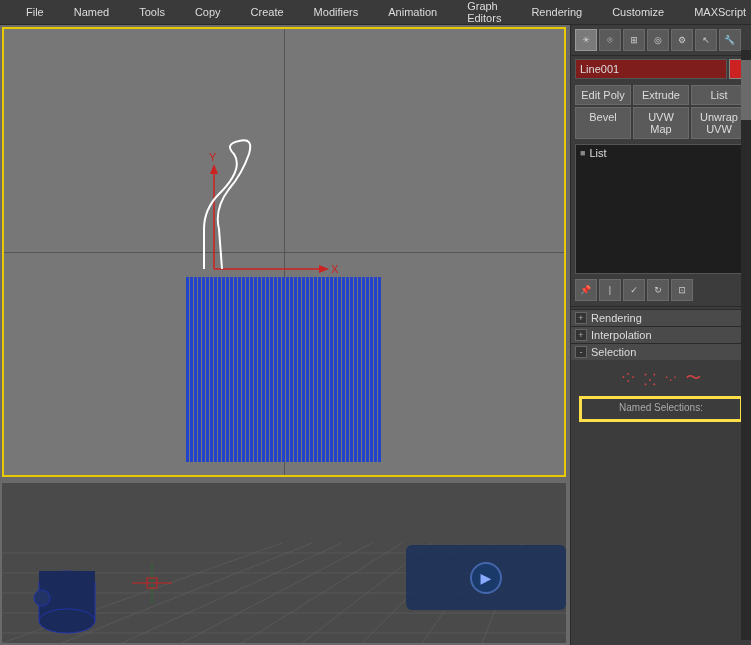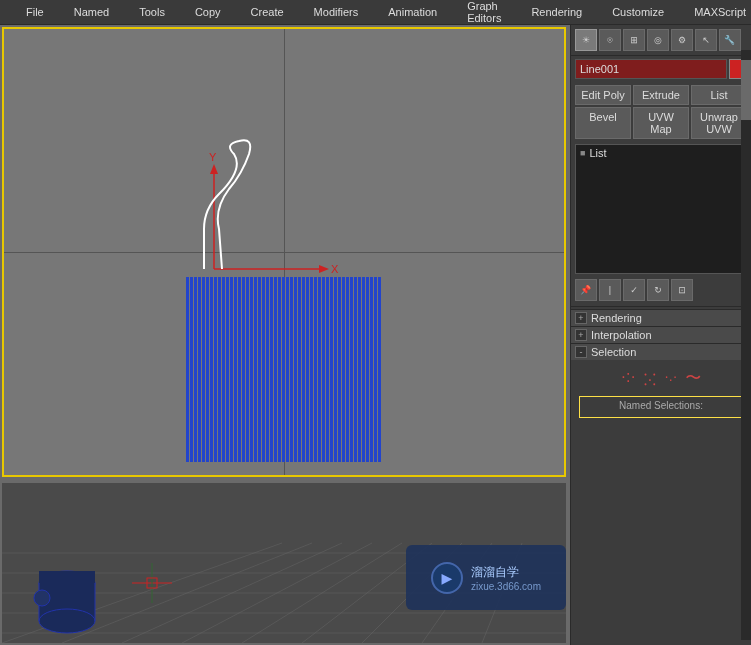--- a/index.html
+++ b/index.html
@@ -270,21 +270,21 @@
     }
 
     .vertex-icon {
       font-size: 14px;
       cursor: pointer;
       color: #cc4444;
     }
 
     
     .named-selections {
-      border: 1px solid #fde047;
+      border: 3px solid #fde047;
       margin: 2px 4px;
       padding: 3px;
     }
 
     .named-sel-label {
       font-size: 10px;
       color: #aaa;
       text-align: center;
       margin-bottom: 3px;
     }
@@ -608,17 +608,13 @@
   <div class="panel-scrollbar">
     <div class="panel-scrollbar-thumb"></div>
   </div>
 
 </div>
 
 <div class="watermark">
   <div class="watermark-logo">
     <span>▶</span>
   </div>
-  <div>
-    <div class="watermark-text">溜溜自学</div>
-    <div class="watermark-sub">zixue.3d66.com</div>
-  </div>
 </div>
 
 </body></html>

